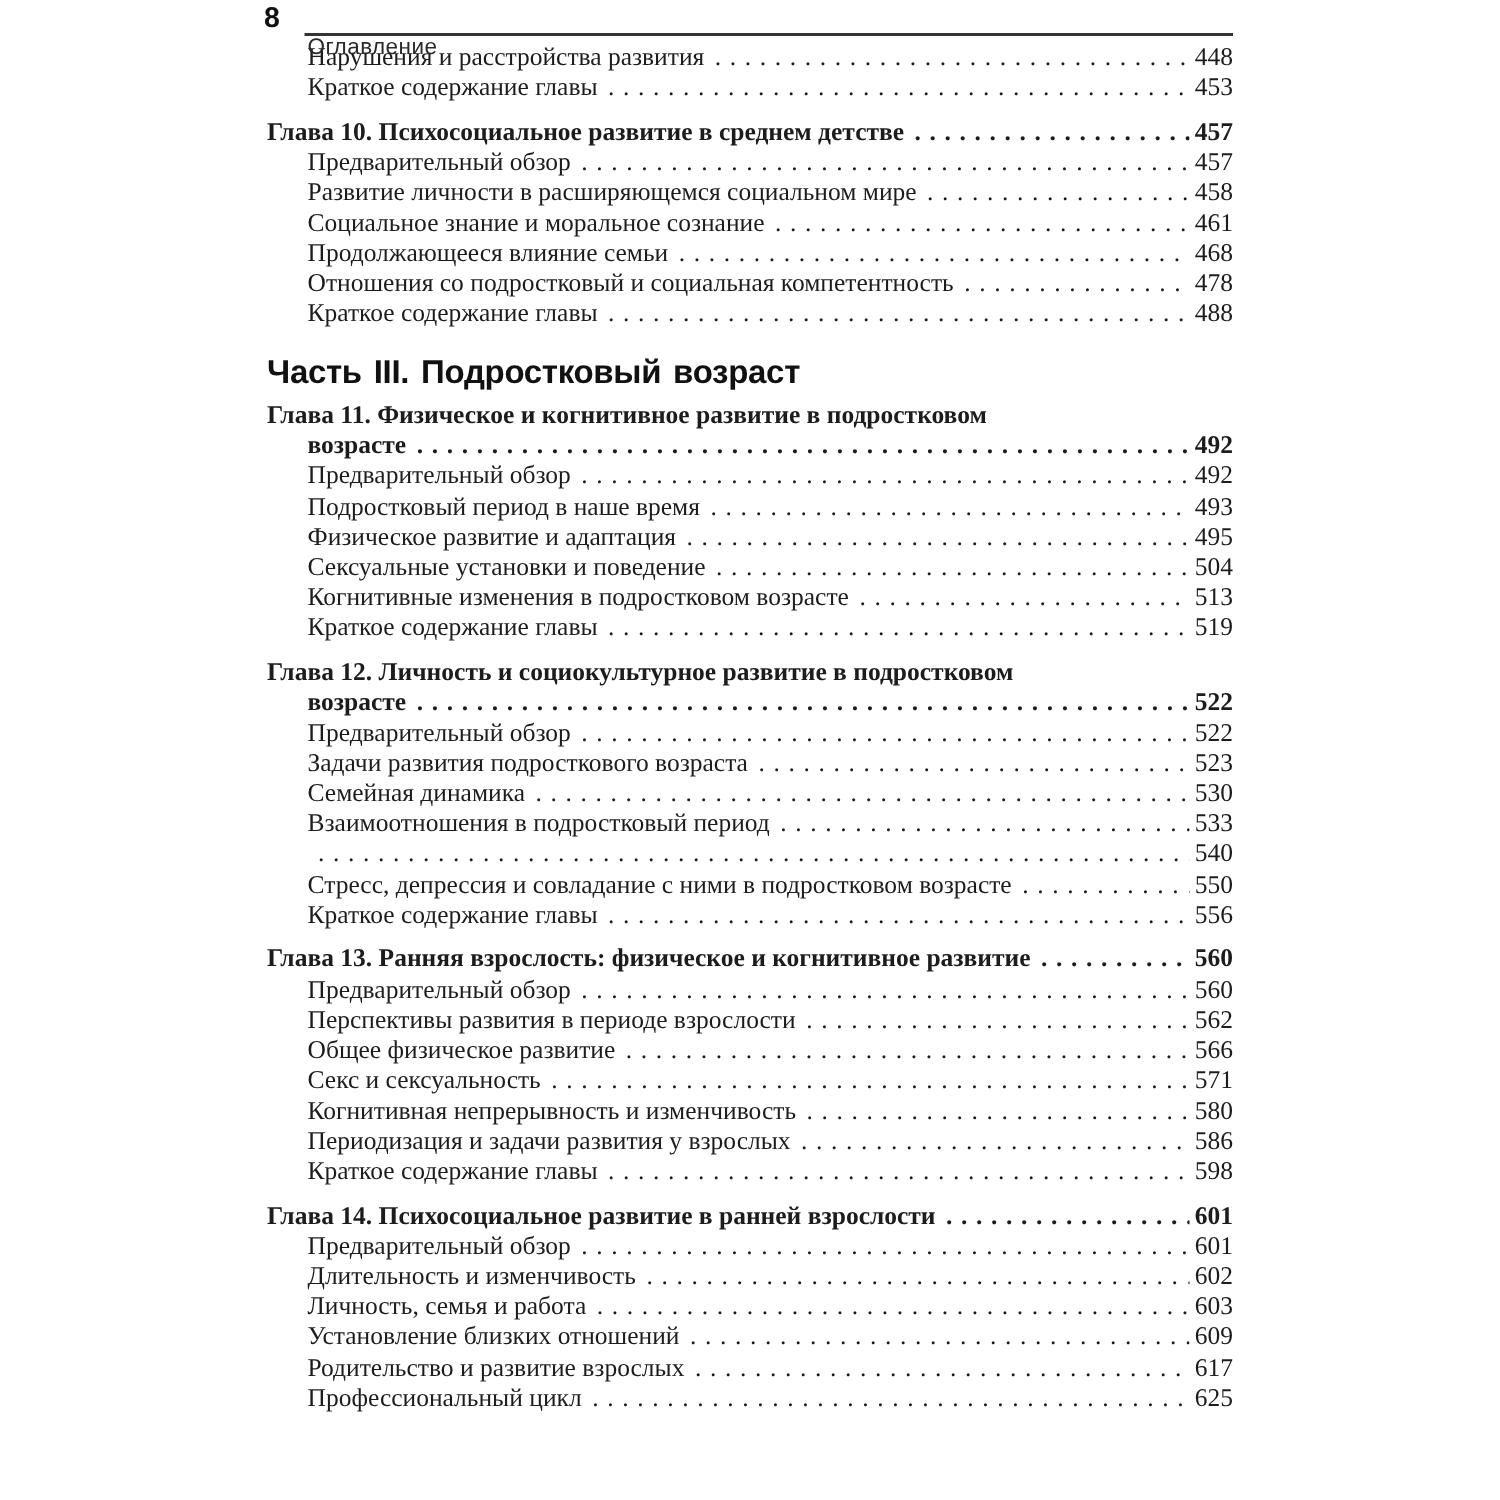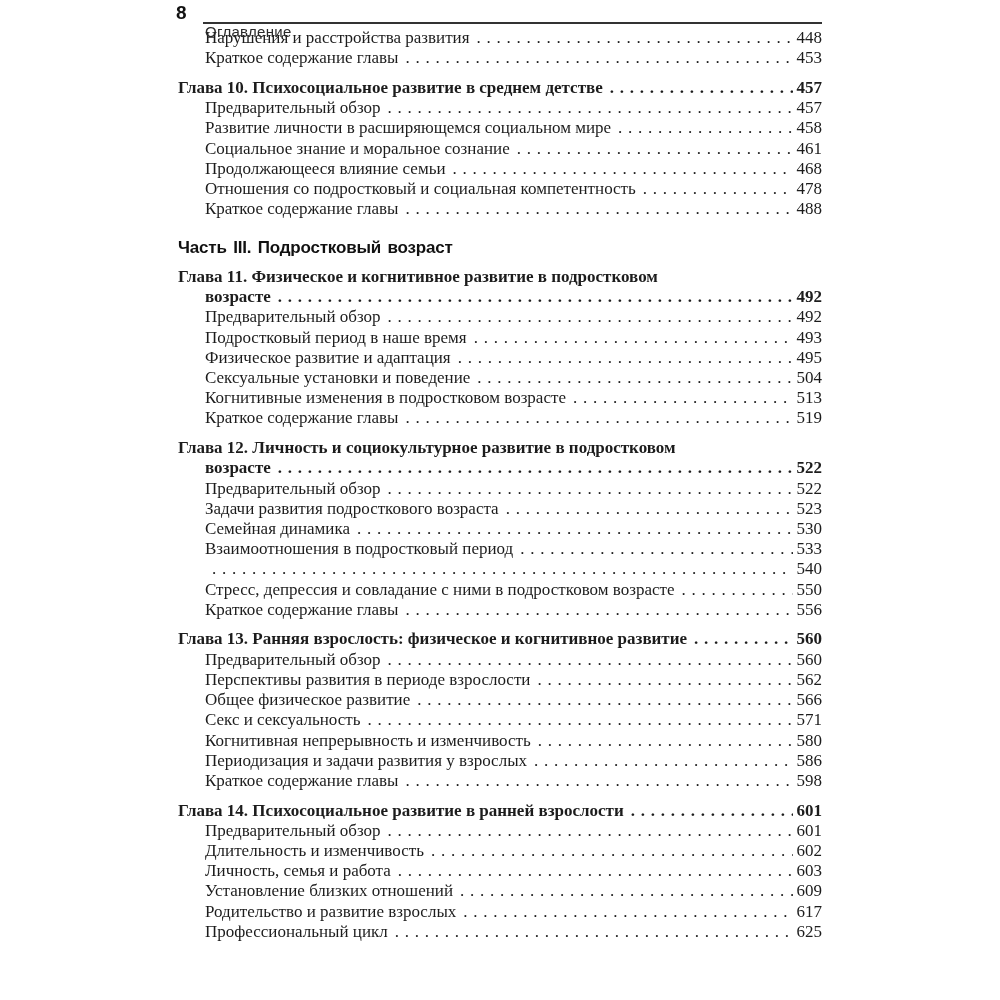--- a/index.html
+++ b/index.html
@@ -78,21 +78,21 @@
     min-width: 10px;
   }
   .pg {
     flex: 0 0 auto;
     margin-left: 1px;
   }
   .cont-line .t { padding-left: 27px; }
   .part {
     font-family: "Liberation Sans", "DejaVu Sans", sans-serif;
     font-weight: 700;
-    font-size: 17px;
+    font-size: 22px;
     line-height: 20.2px;
     letter-spacing: -0.2px;
     word-spacing: 2px;
     color: #111;
     margin-top: 19px;
     margin-bottom: 8.5px;
   }
   .part + .block.mt, .part + .row.mt { margin-top: 0; }
 </style>
 </head>

